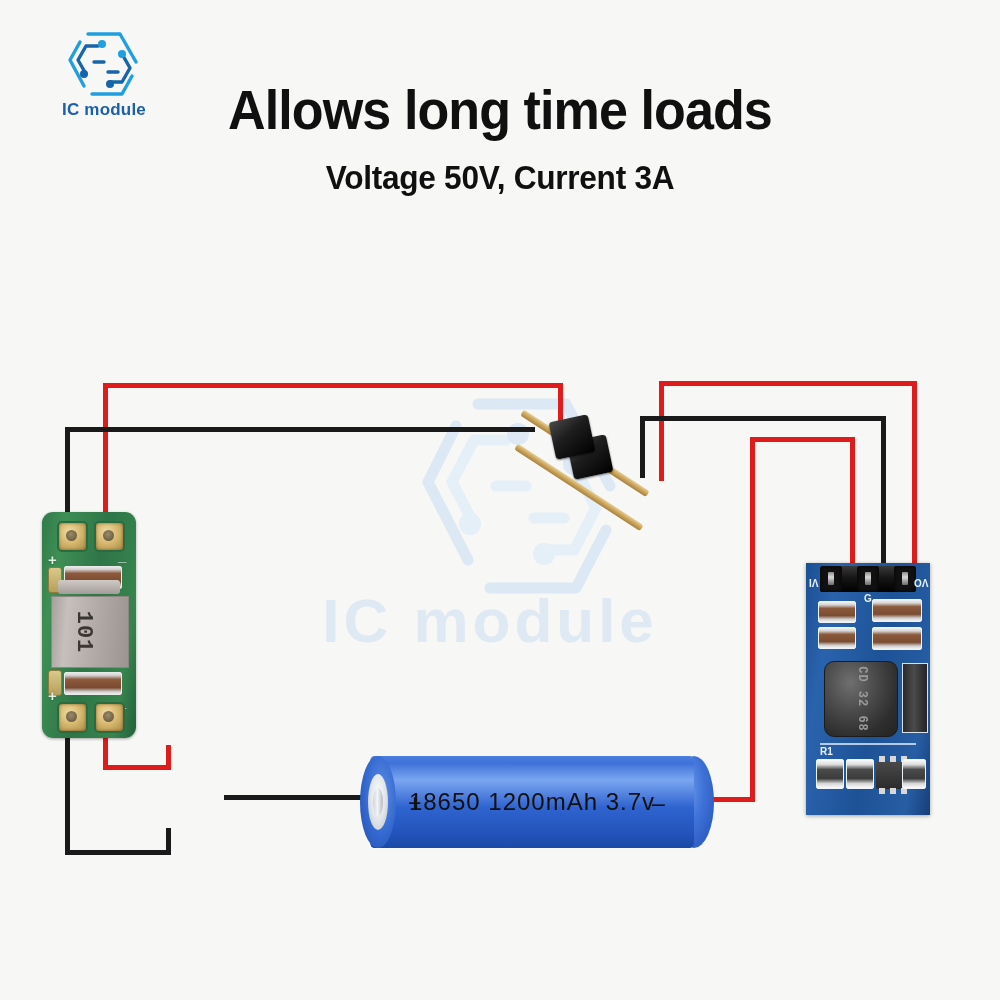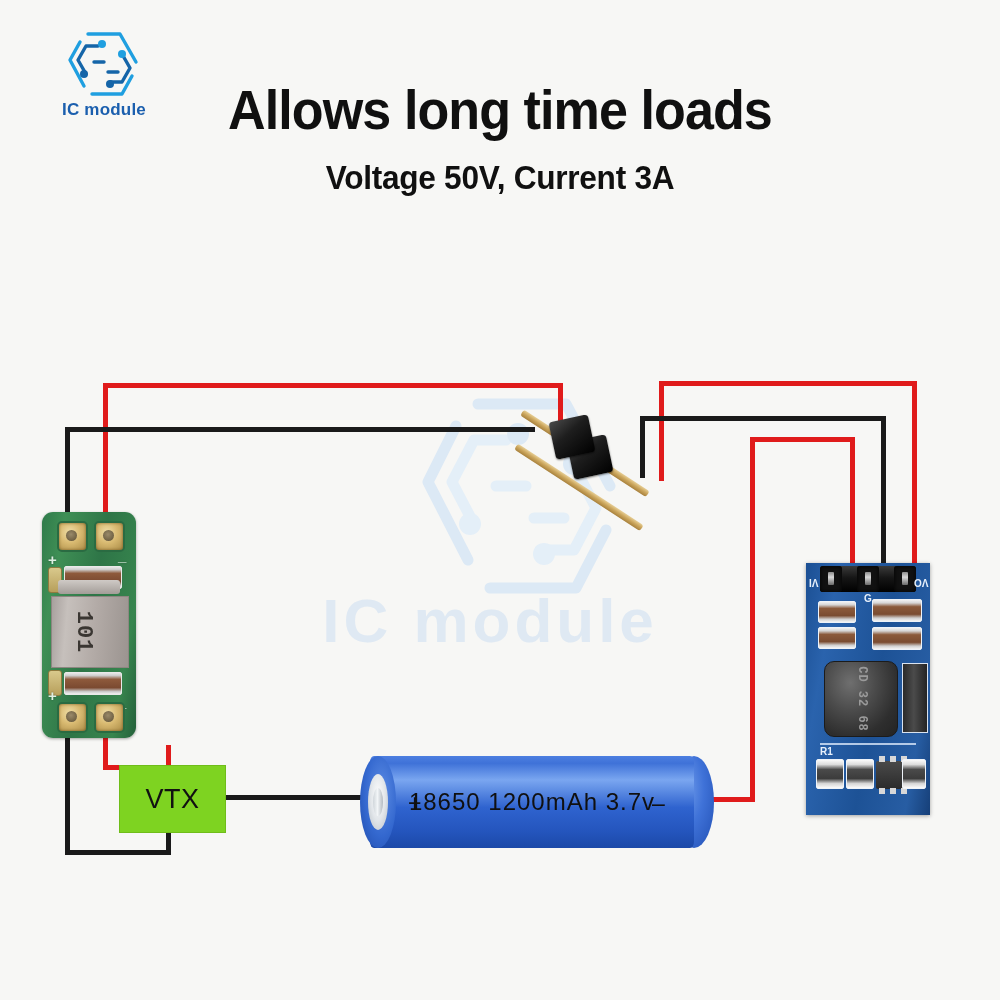--- a/index.html
+++ b/index.html
@@ -361,21 +361,20 @@
     <div class="bat-body"></div>
     <div class="bat-capL"></div>
     <div class="bat-term">
         <span class="nub"></span>
       </div>
     <div class="bat-plus">+</div>
     <div class="bat-text">18650  1200mAh 3.7v</div>
     <div class="bat-minus">–</div>
   </div>
 
-  <div class="vtx">VTX</div>
 
   <div class="conn">
     <div class="legA" style="left:2px;top:24px;transform:rotate(33deg);"></div>
     <div class="legB" style="left:-4px;top:58px;transform:rotate(33deg);"></div>
     <div class="body" style="left:50px;top:53px;transform:rotate(-12deg);"></div>
     <div class="body" style="left:32px;top:33px;transform:rotate(-12deg);"></div>
   </div>
 
 </div>
 

